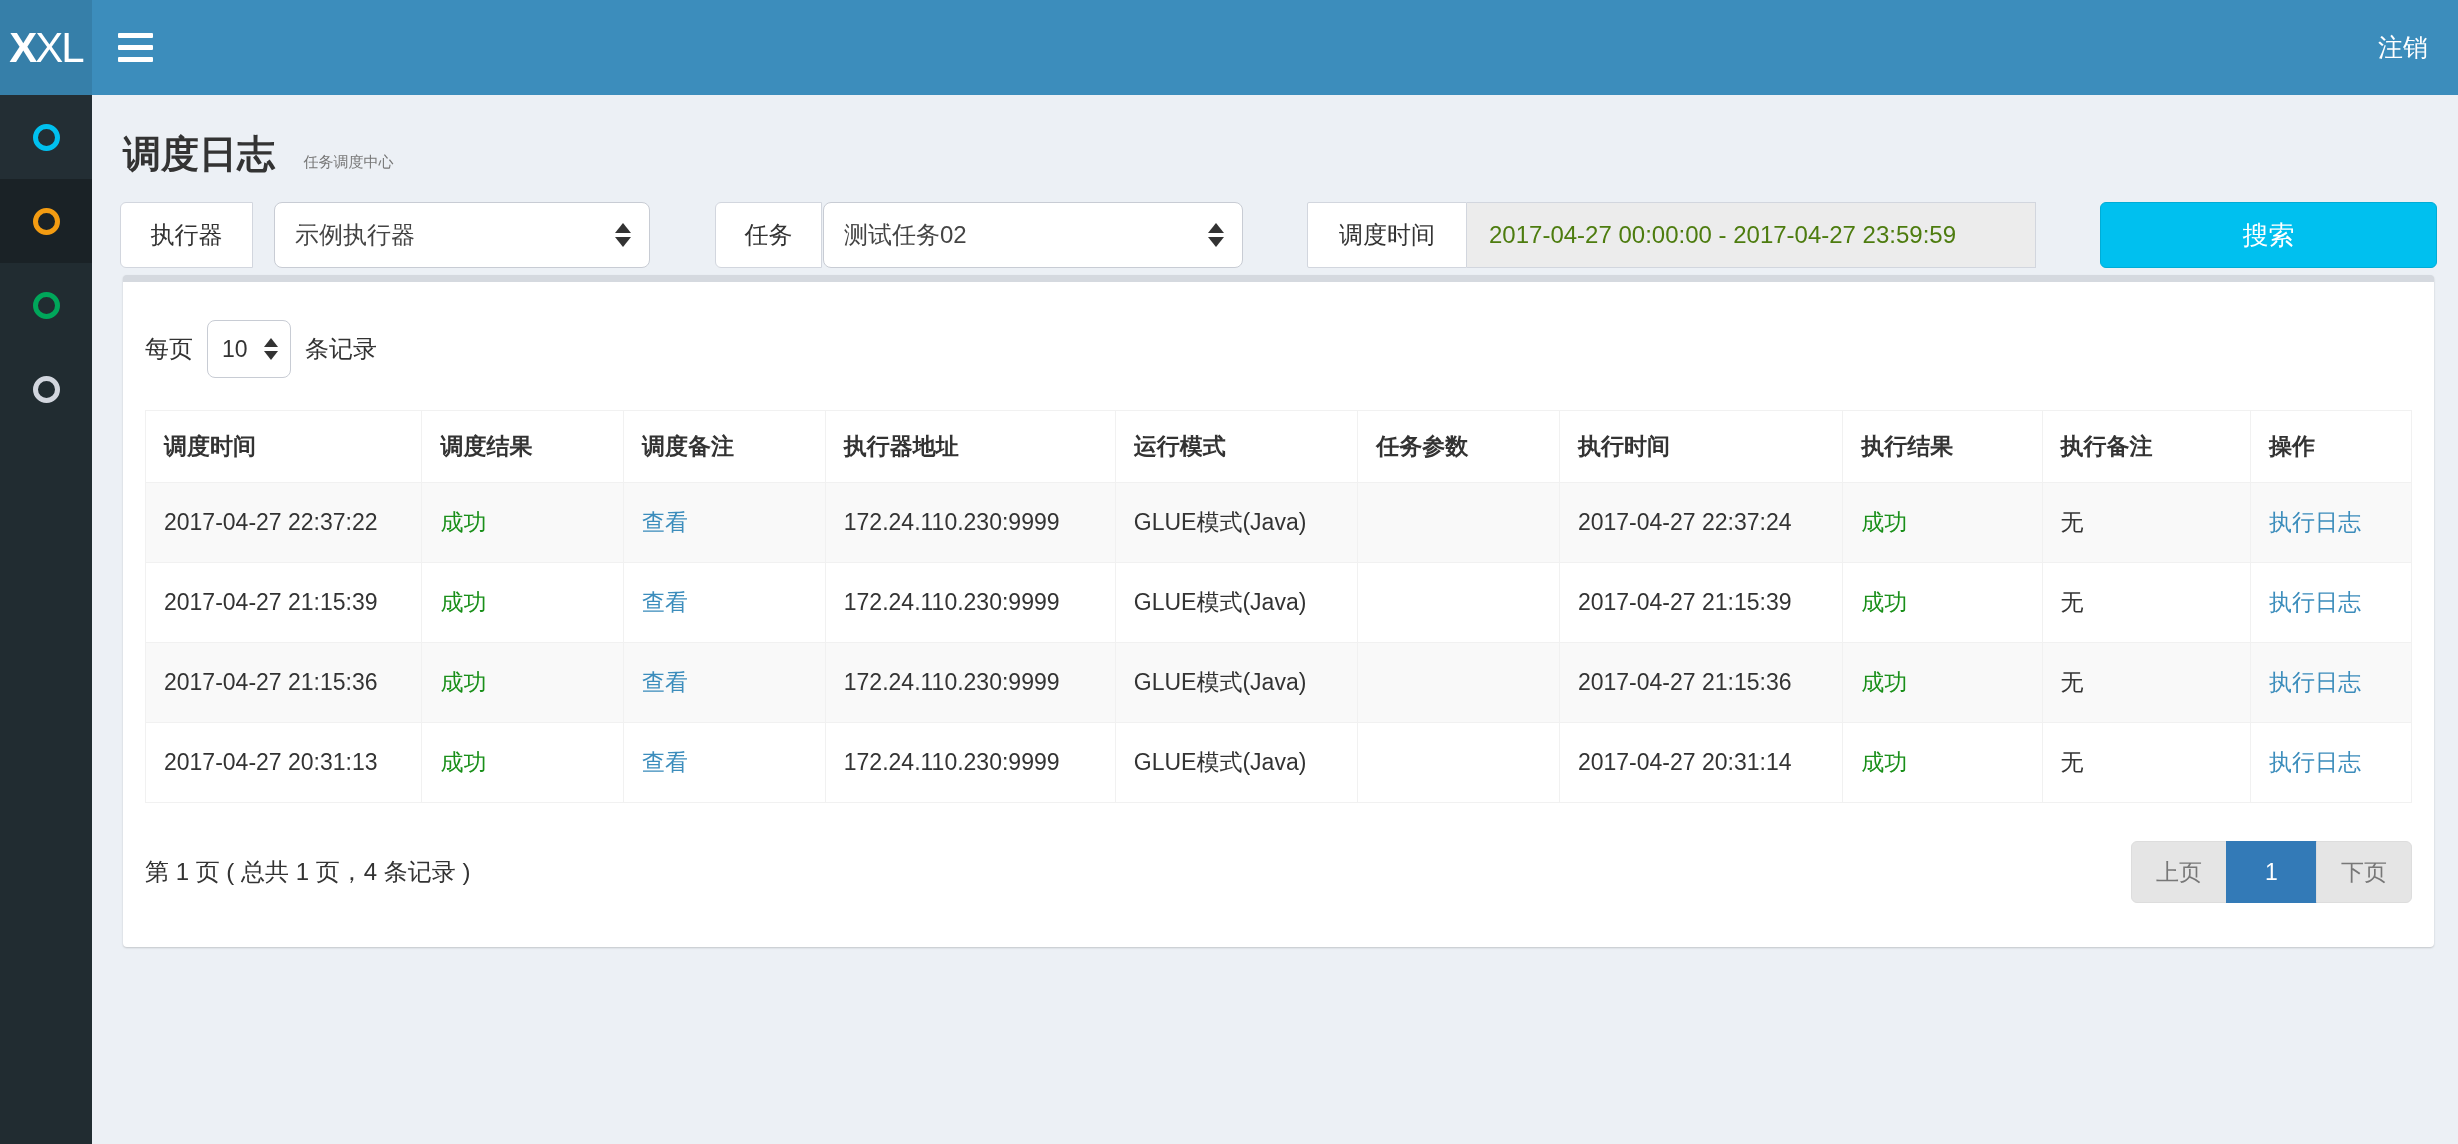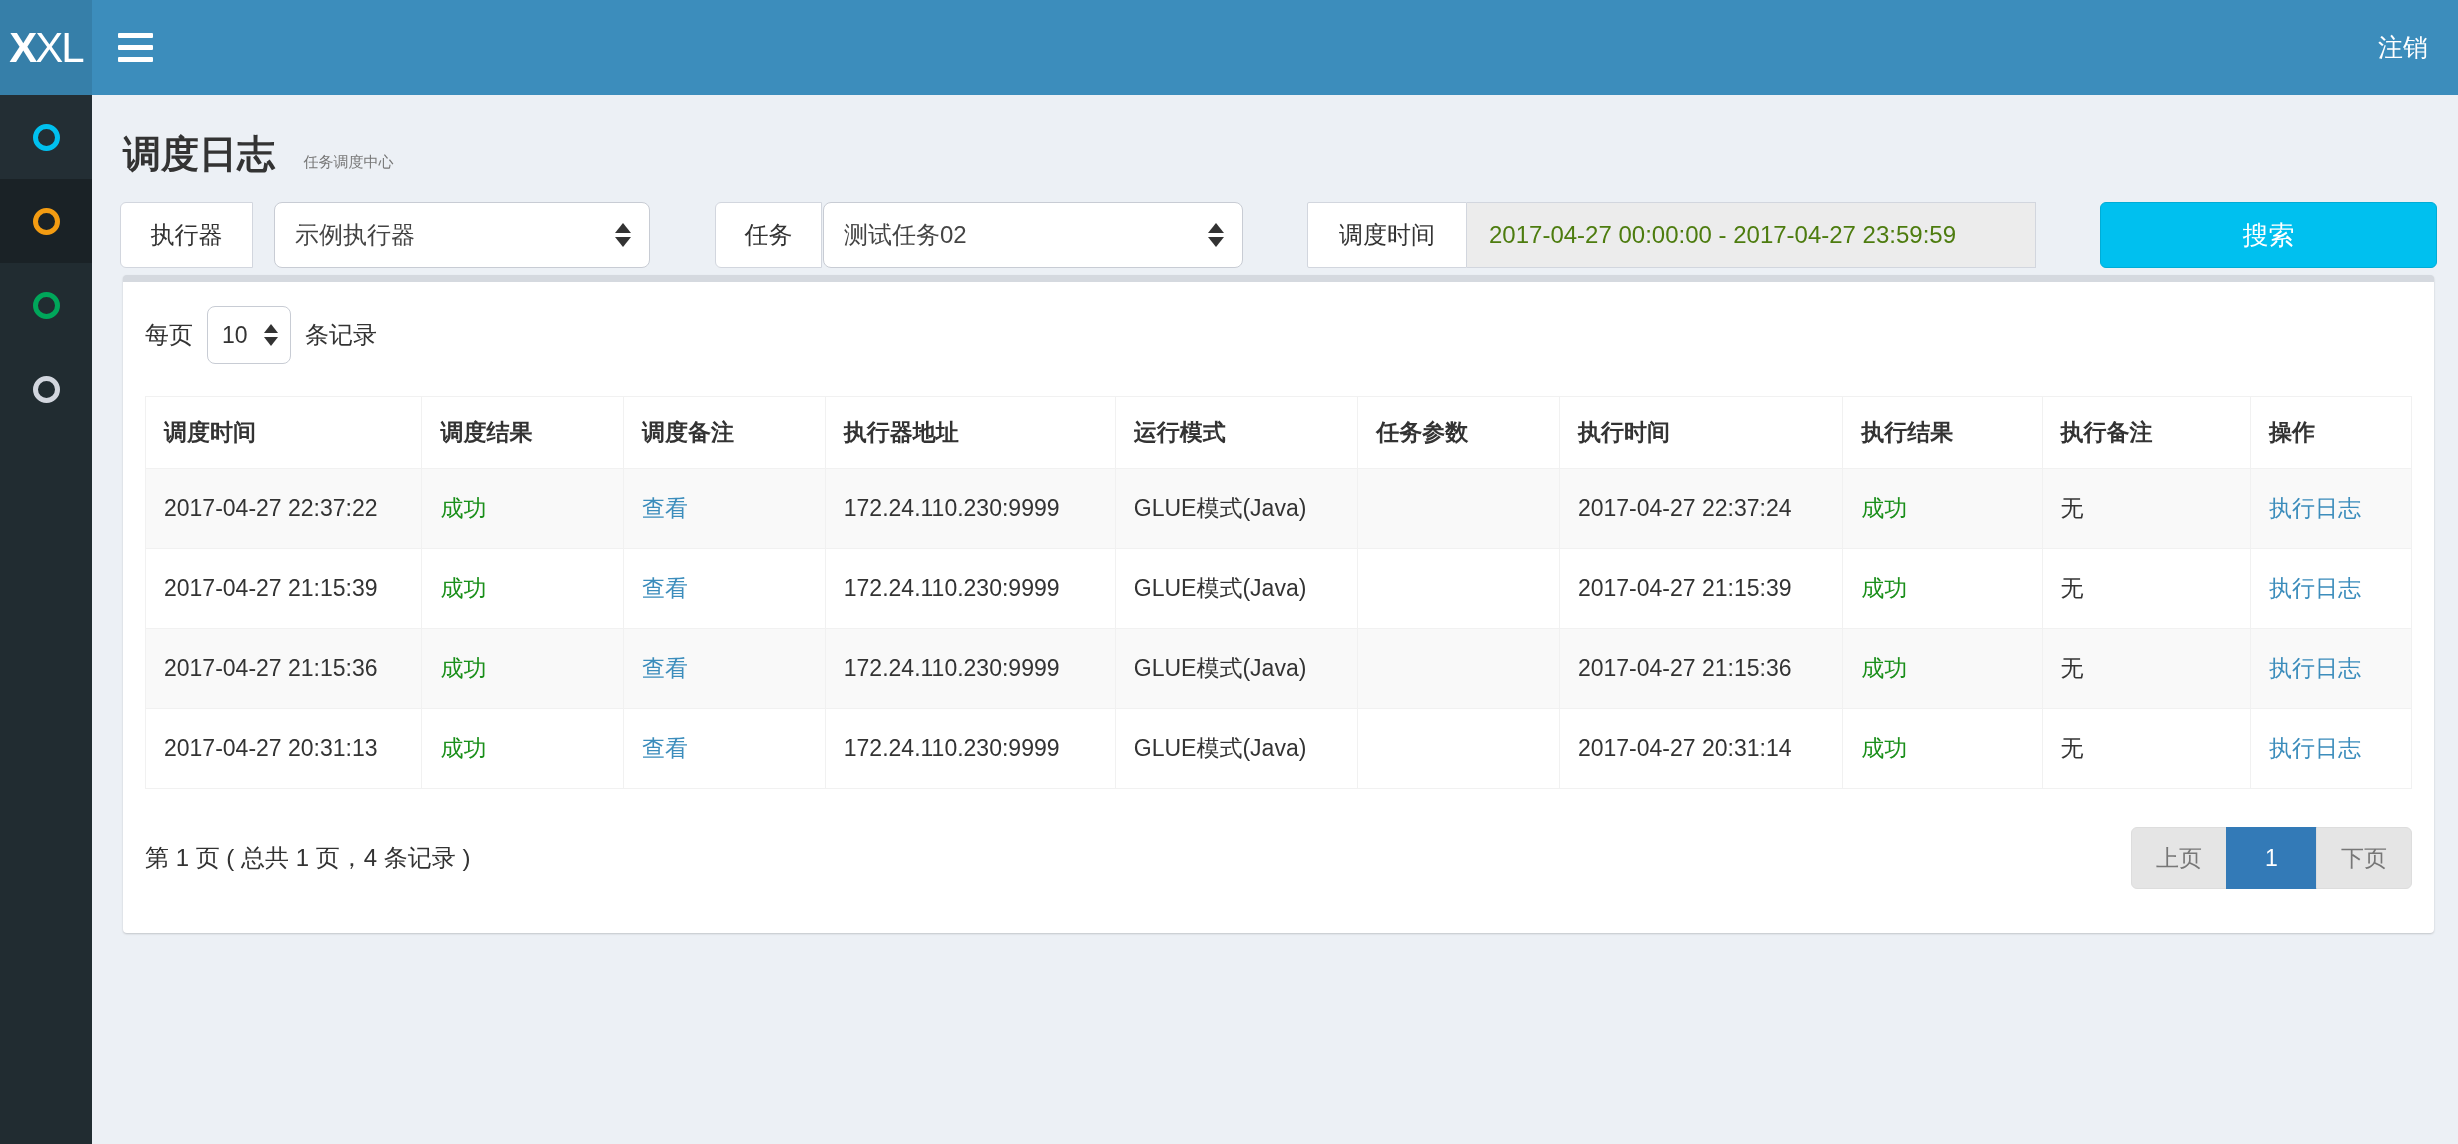--- a/index.html
+++ b/index.html
@@ -88,21 +88,21 @@
   .search-btn {
     width: 337px; margin-left: 64px; border: 1px solid #00acd6; border-radius: 6px;
     background: #00c0ef; color: #fff; font-size: 26px; cursor: pointer;
     font-family: "Liberation Sans", "DejaVu Sans", sans-serif;
   }
   
   .panel {
     margin: 7px 24px 0 31px; background: #fff;
     border-top: 7px solid #d5d9df; border-radius: 4px;
     box-shadow: 0 1px 2px rgba(0,0,0,0.18);
-    padding: 18px 22px 44px 22px; min-height: 590px;
+    padding: 32px 22px 44px 22px; min-height: 590px;
   }
   .page-len { display: flex; align-items: center; font-size: 24px; color: #333; margin: 6px 0 32px 0; }
   .len-select {
     width: 84px; height: 58px; border: 1px solid #c8ccd4; border-radius: 8px;
     display: flex; align-items: center; font-size: 23px; color: #333;
     padding: 0 14px; margin: 0 14px; position: relative; cursor: pointer;
   }
   .len-select .arrows { right: 12px; }
   .len-select .arrows .up { border-left-width: 7px; border-right-width: 7px; border-bottom-width: 9px; }
   .len-select .arrows .down { border-left-width: 7px; border-right-width: 7px; border-top-width: 9px; }

